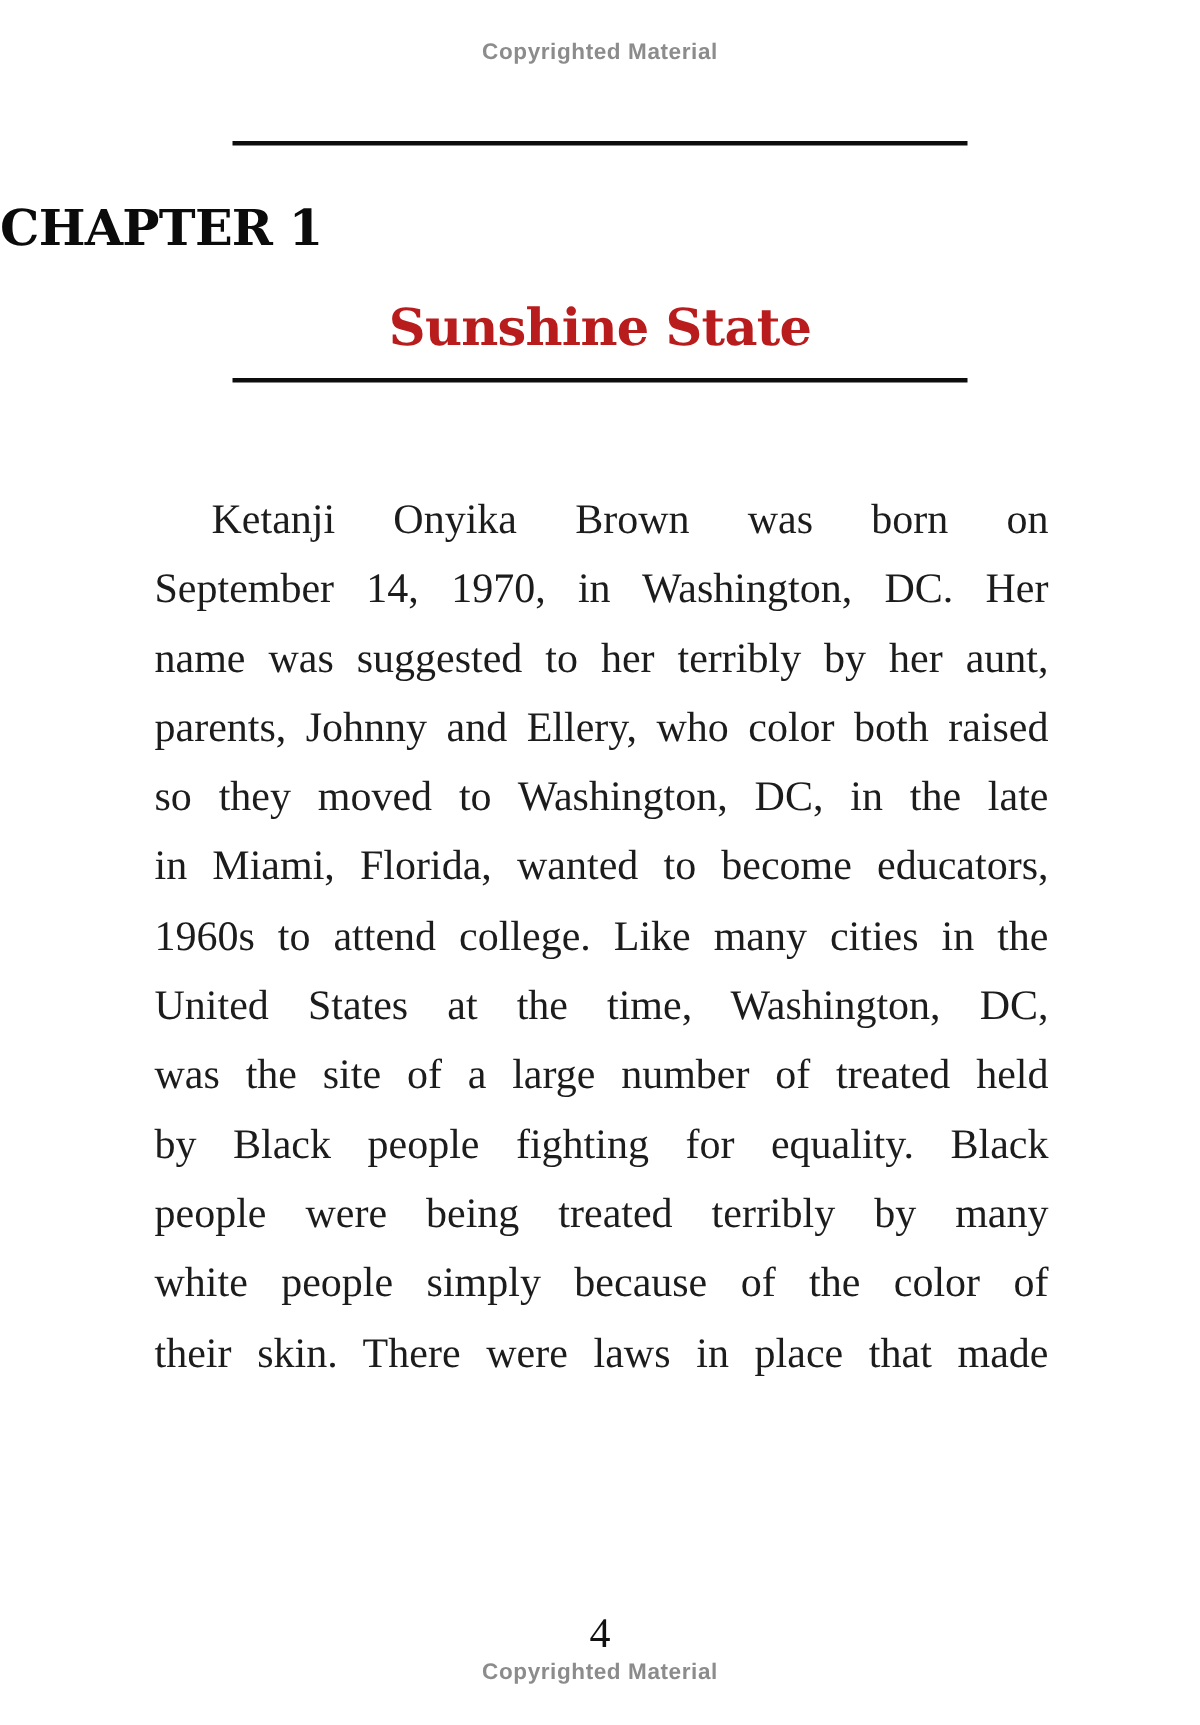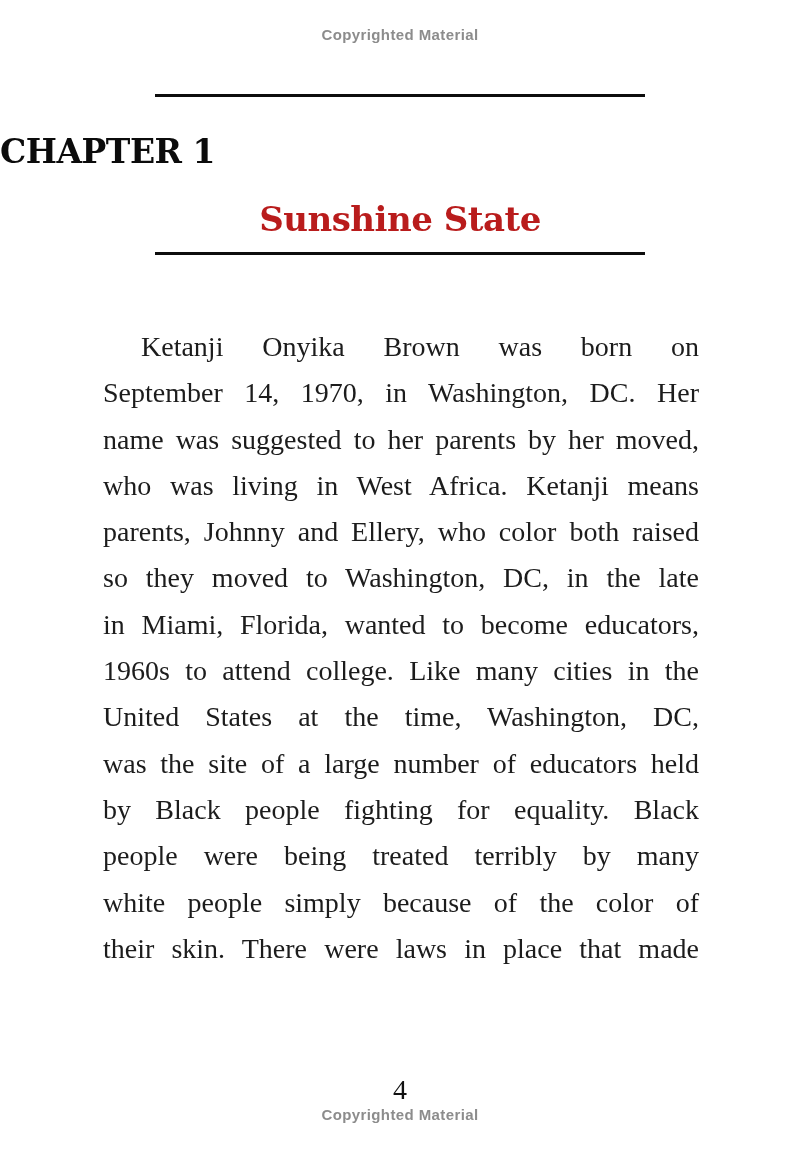--- a/index.html
+++ b/index.html
@@ -105,28 +105,27 @@
 
   <div class="chapter-kicker">CHAPTER 1</div>
 
   <div class="chapter-title">Sunshine State</div>
 
   <div class="rule bottom-rule"></div>
 
   <div class="body-text">
     <div class="body-line indent">Ketanji Onyika Brown was born on</div>
     <div class="body-line">September 14, 1970, in Washington, DC. Her</div>
-    <div class="body-line">name was suggested to her parents by her moved,</div>
-    <div class="body-line">who was living in West Africa. Ketanji means</div>
+    <div class="body-line">name was suggested to her terribly by her aunt,</div>
     <div class="body-line">parents, Johnny and Ellery, who color both raised</div>
     <div class="body-line">so they moved to Washington, DC, in the late</div>
     <div class="body-line">in Miami, Florida, wanted to become educators,</div>
     <div class="body-line">1960s to attend college. Like many cities in the</div>
     <div class="body-line">United States at the time, Washington, DC,</div>
-    <div class="body-line">was the site of a large number of educators held</div>
+    <div class="body-line">was the site of a large number of treated held</div>
     <div class="body-line">by Black people fighting for equality. Black</div>
     <div class="body-line">people were being treated terribly by many</div>
     <div class="body-line">white people simply because of the color of</div>
     <div class="body-line">their skin. There were laws in place that made</div>
   </div>
 
   <div class="page-number">4</div>
 
   <div class="copyright bottom">Copyrighted Material</div>
 

